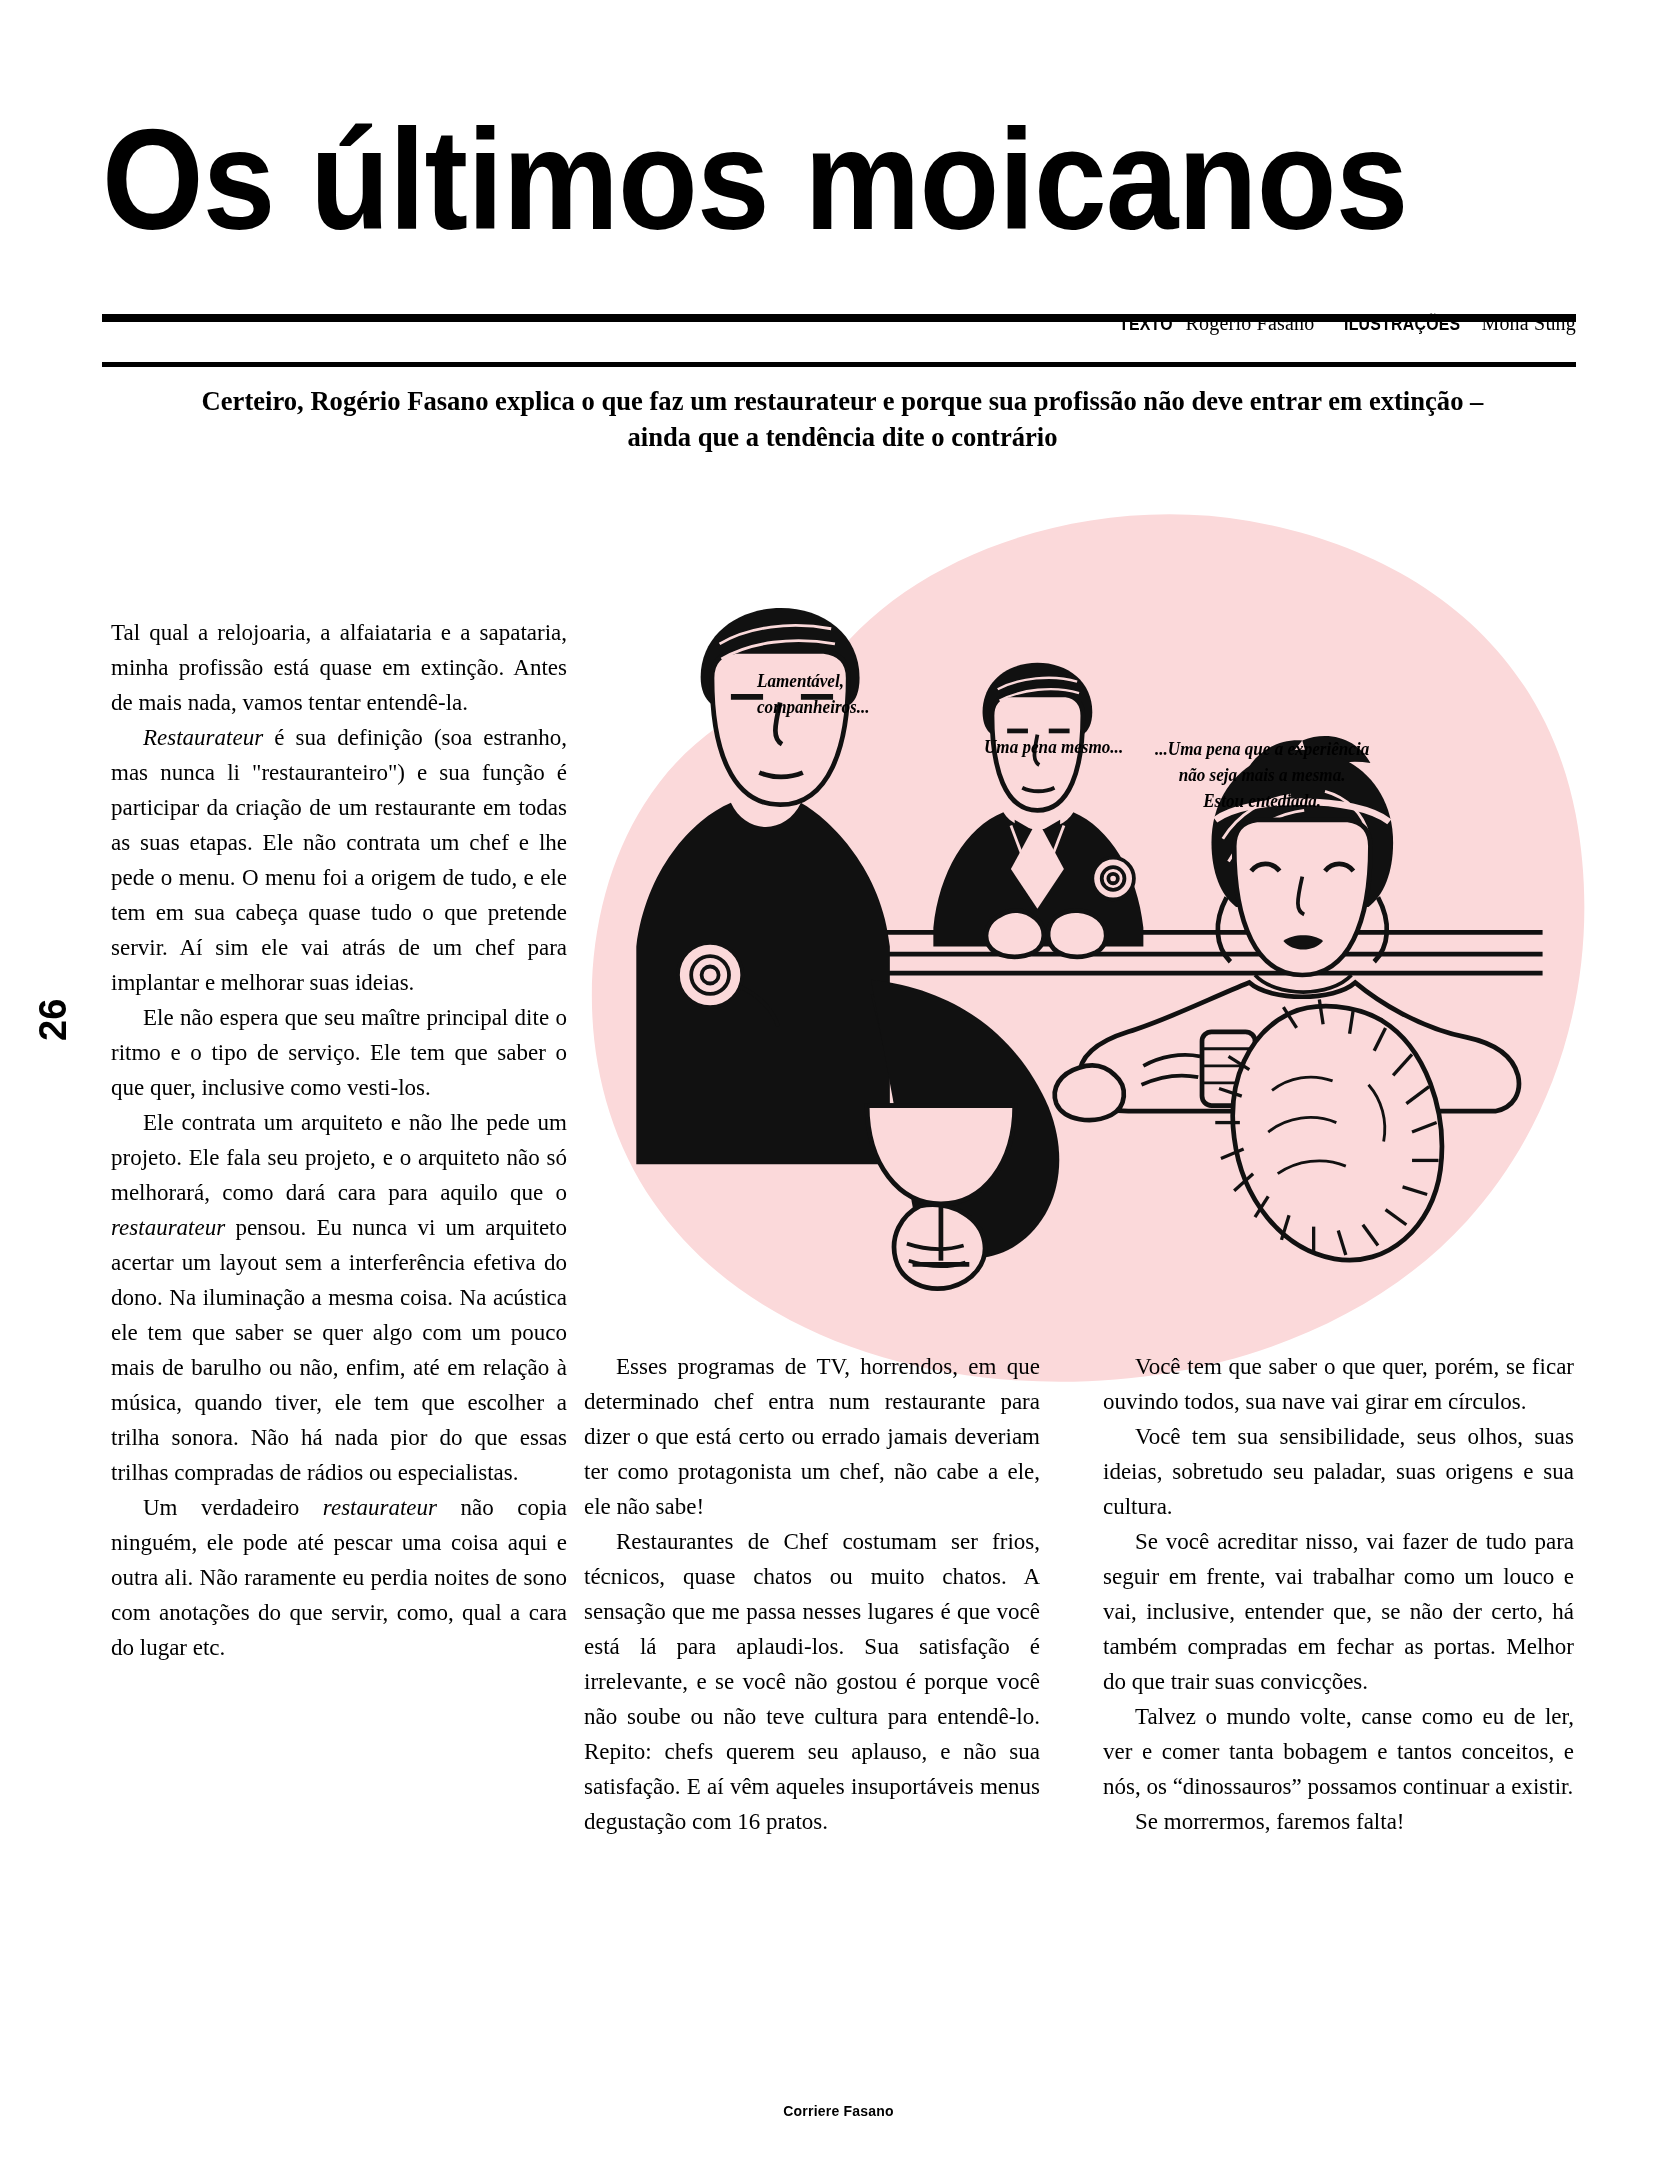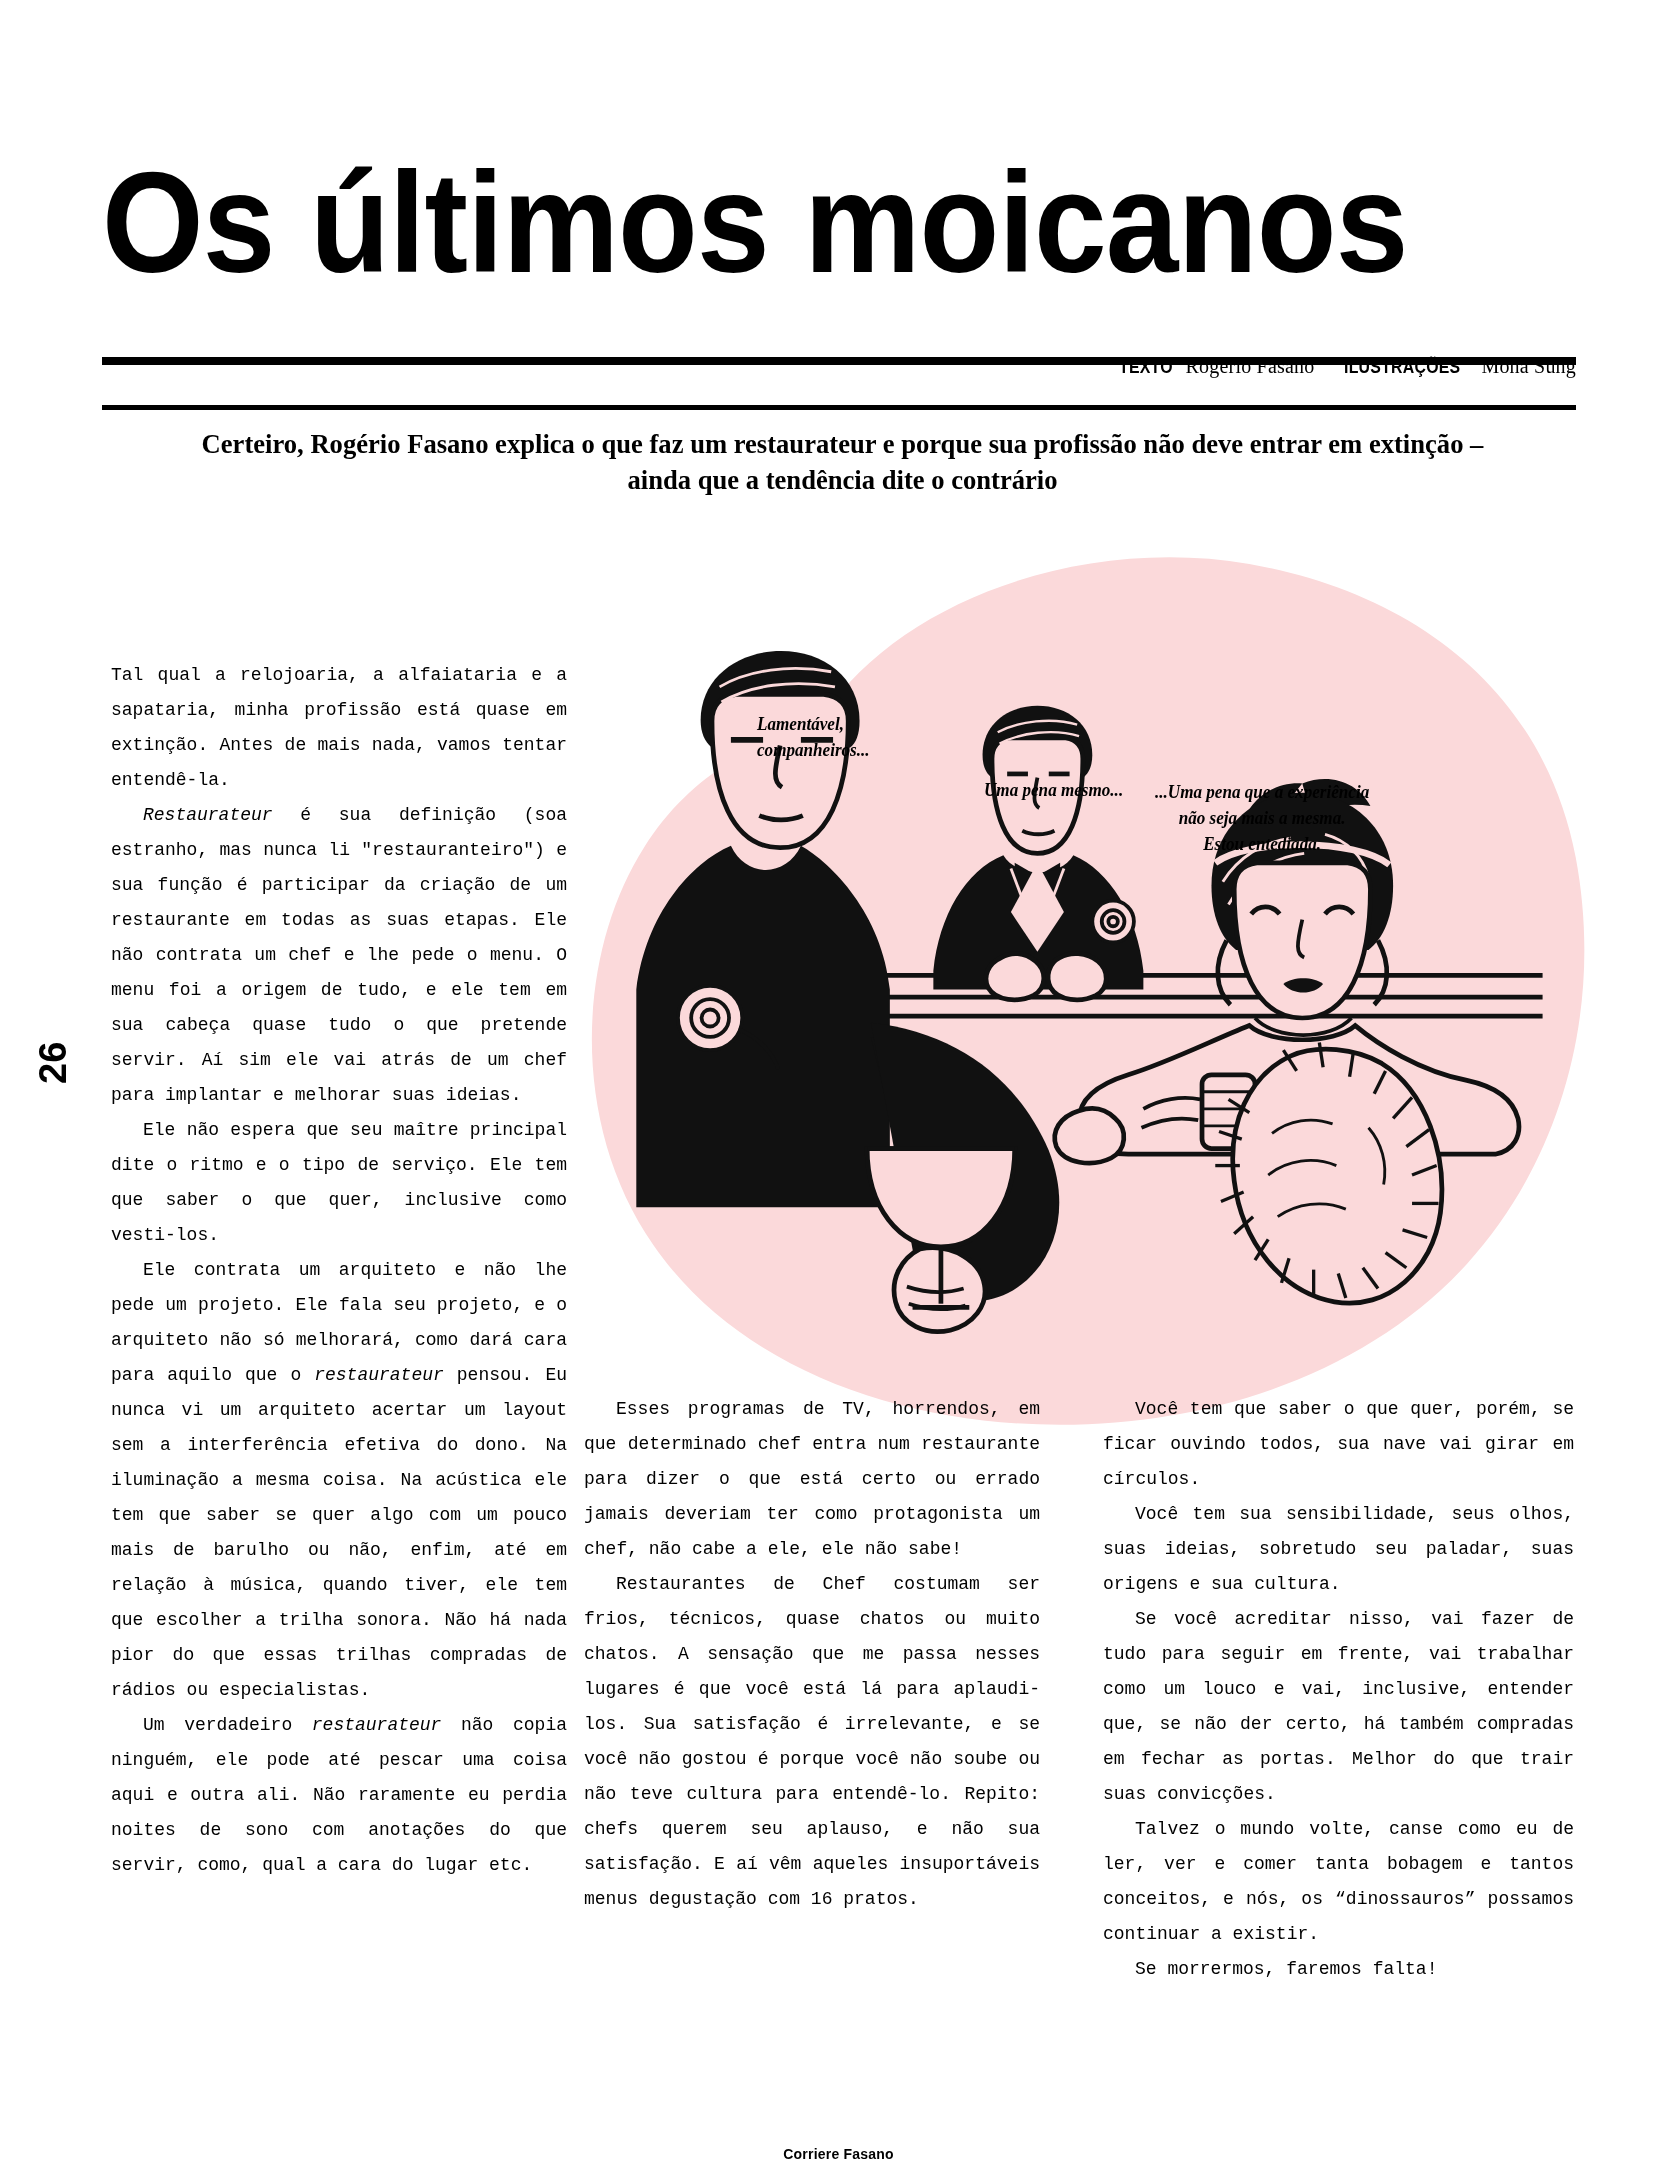--- a/index.html
+++ b/index.html
@@ -10,21 +10,20 @@
     color:#000000;
     position:relative;
     overflow:hidden;
   }
 
   
   .page {
     position:absolute; left:0; top:0;
     width:1677px; height:1772px;
     box-sizing:border-box;
-    margin-top:43px;
   }
 
   
   .headline {
     position:absolute;
     left:102px; top:115px;
     width:1476px;
     font-family:"Liberation Sans Narrow","Liberation Sans", sans-serif;
     font-weight:700;
     font-size:142px;
@@ -110,22 +109,22 @@
     transform-origin:left top;
     white-space:pre-line;
   }
   .b1 { left:170px; top:166px; }
   .b2 { left:397px; top:232px; }
   .b3 { left:568px; top:234px; text-align:center; }
 
   
   .col {
     position:absolute;
-    font-family:Liberation Mono, monospace;
-    font-size:18px;
+    font-family:Liberation Serif, serif;
+    font-size:23px;
     line-height:35px;
     text-align:justify;
     text-justify:inter-word;
     -webkit-hyphens:auto; hyphens:auto;
   }
   .col p { margin:0; text-indent:32px; }
   .col p:first-child { text-indent:0; }
   .col i { font-style:italic; }
 
   #col1 { left:111px; top:615px;  width:456px; }

